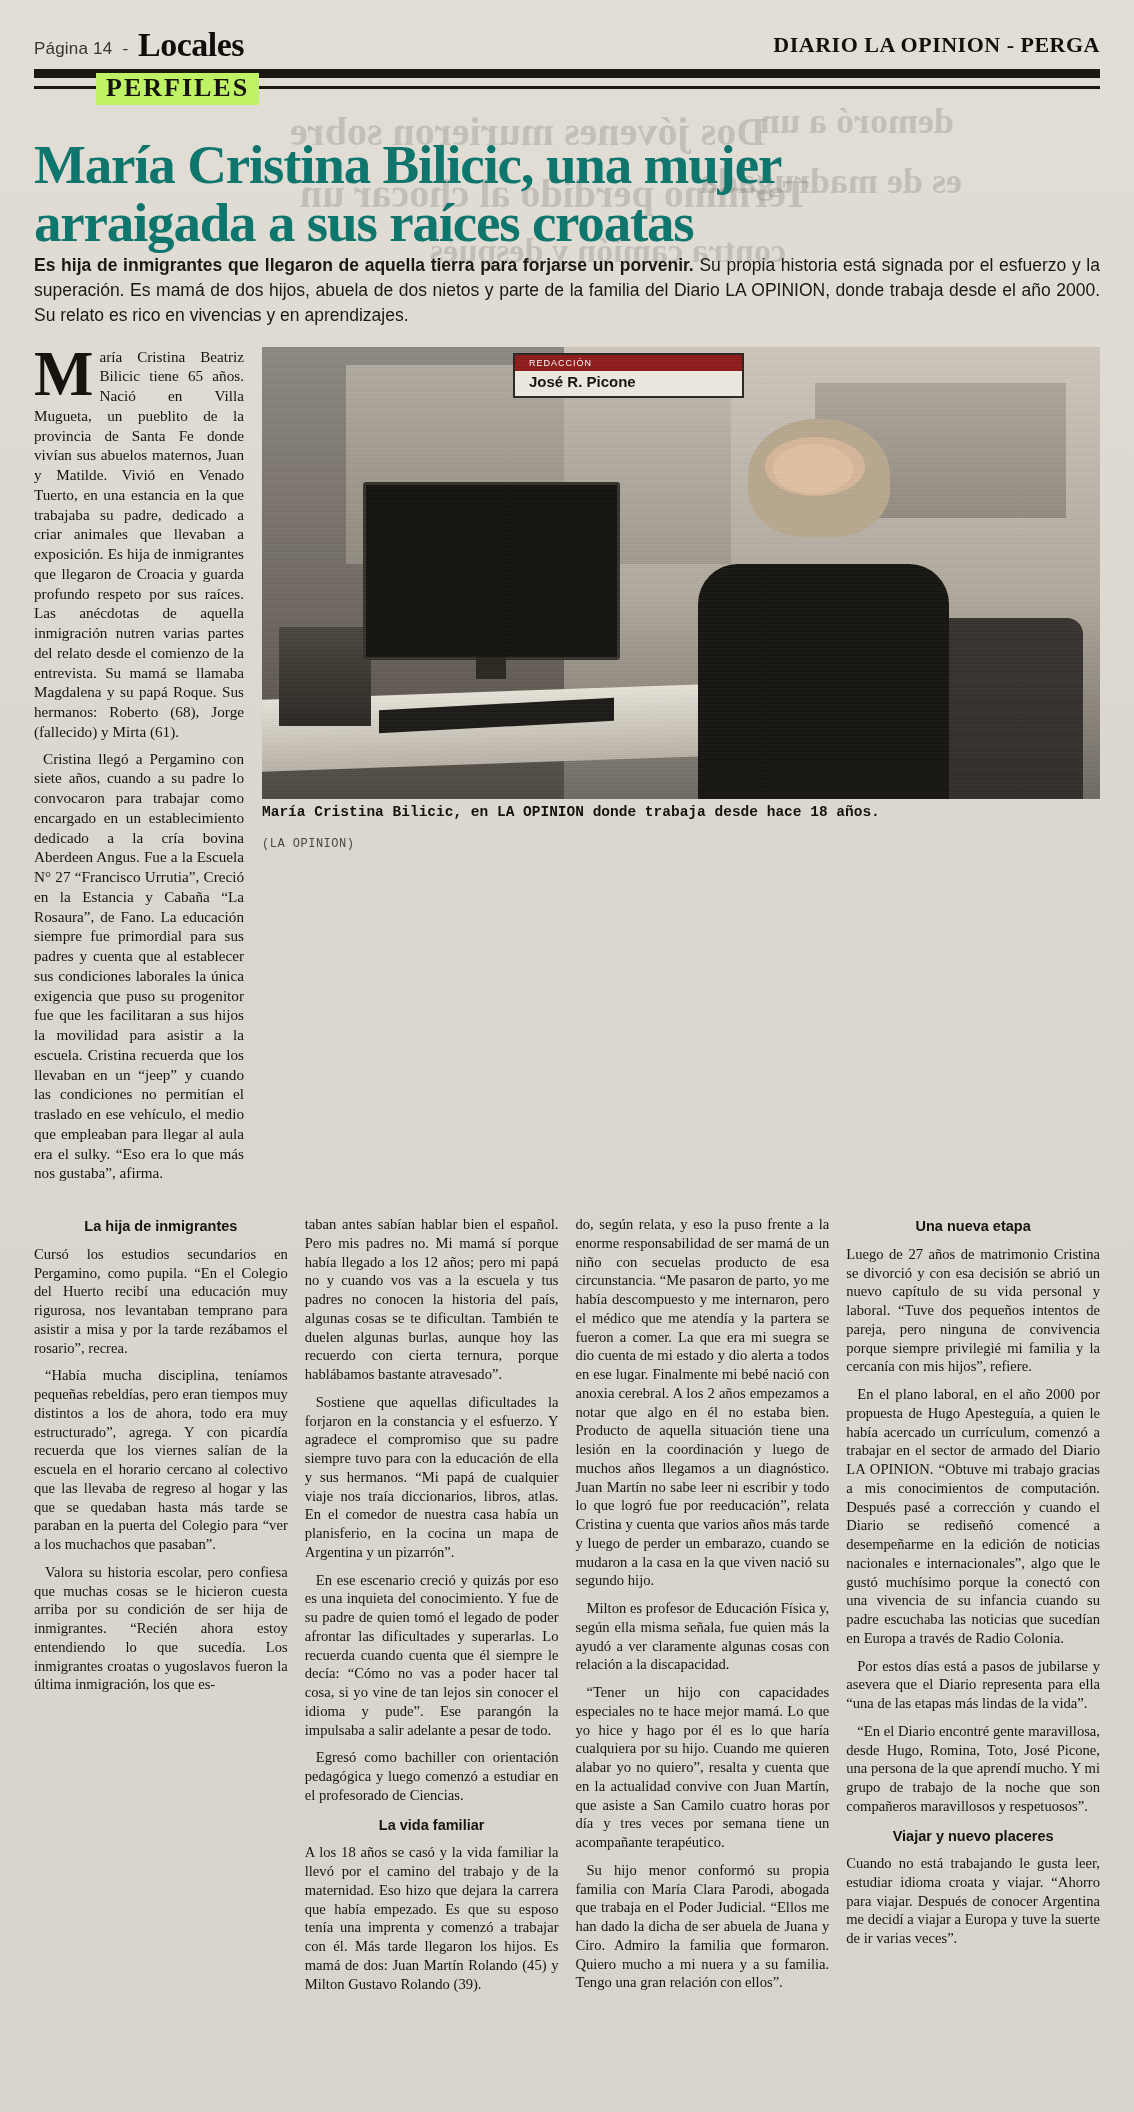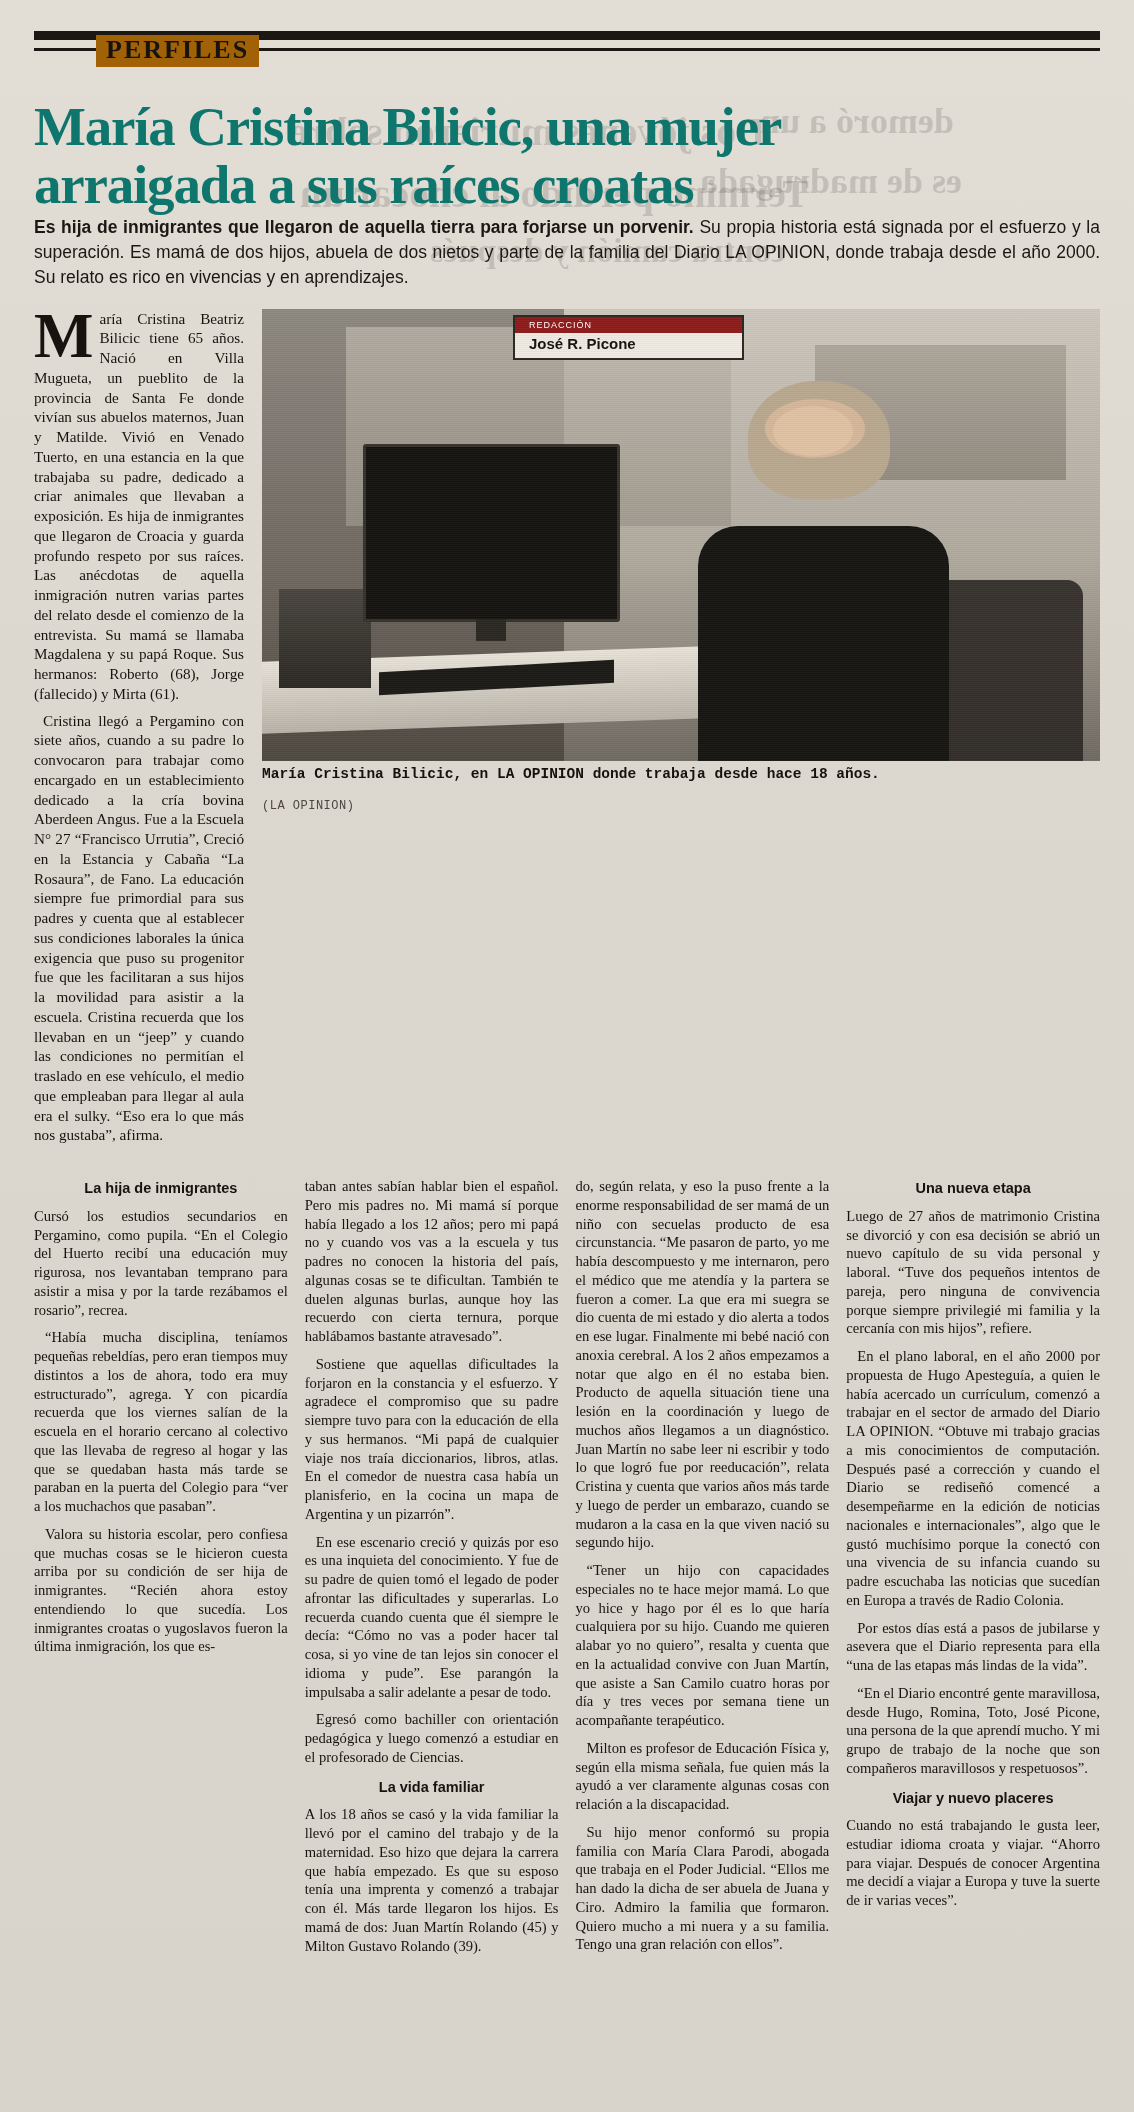--- a/index.html
+++ b/index.html
@@ -45,21 +45,21 @@
     font-weight:bold;font-size:22px;letter-spacing:.5px;
     color:#12100c;padding-bottom:4px;white-space:nowrap;
   }
   .rule-thick{height:7px;background:#1b1814;margin-top:3px;}
   .rule-thin{height:2px;background:#1b1814;margin-top:0px;}
 
   
   .tagrow{position:relative;height:34px;margin-top:0;}
   .tag{
     position:absolute;left:62px;top:-3px;
-    background:#a16207;
+    background:#bef264;
     font-family:"Liberation Serif",serif;
     font-weight:bold;font-size:26px;letter-spacing:2px;
     padding:0 10px 2px 10px;color:#17140f;
   }
   .rule-under-tag{height:3px;background:#1b1814;margin-top:8px;}
 
   
   .headline{
     font-family:"Liberation Serif",serif;
     font-weight:bold;
@@ -195,20 +195,26 @@
 <div class="page">
 
   <div class="ghost g1">Dos jóvenes murieron sobre</div>
   <div class="ghost g2">Termino perdido al chocar un</div>
   <div class="ghost g3">demoró a un</div>
   <div class="ghost g4">es de madrugada</div>
   <div class="ghost g5">contra camión y después</div>
 
   <div class="inner">
 
+    <div class="masthead">
+      <span class="pagenum">Página 14</span>
+      <span class="dash">-</span>
+      <span class="section-name">Locales</span>
+      <span class="paper-name">DIARIO LA OPINION - PERGA</span>
+    </div>
     <div class="rule-thick"></div>
 
     <div class="tagrow">
       <div class="rule-thin"></div>
       <div class="tag">PERFILES</div>
       <div class="rule-under-tag"></div>
     </div>
 
     <h1 class="headline">
       <span class="l1">María Cristina Bilicic, una mujer</span>
@@ -267,22 +273,22 @@
       <div class="col">
           <p class="noind">taban antes sabían hablar bien el español. Pero mis padres no. Mi mamá sí porque había llegado a los 12 años; pero mi papá no y cuando vos vas a la escuela y tus padres no conocen la historia del país, algunas cosas se te dificultan. También te duelen algunas burlas, aunque hoy las recuerdo con cierta ternura, porque hablábamos bastante atravesado”.</p>
           <p>Sostiene que aquellas dificultades la forjaron en la constancia y el esfuerzo. Y agradece el compromiso que su padre siempre tuvo para con la educación de ella y sus hermanos. “Mi papá de cualquier viaje nos traía diccionarios, libros, atlas. En el comedor de nuestra casa había un planisferio, en la cocina un mapa de Argentina y un pizarrón”.</p>
           <p>En ese escenario creció y quizás por eso es una inquieta del conocimiento. Y fue de su padre de quien tomó el legado de poder afrontar las dificultades y superarlas. Lo recuerda cuando cuenta que él siempre le decía: “Cómo no vas a poder hacer tal cosa, si yo vine de tan lejos sin conocer el idioma y pude”. Ese parangón la impulsaba a salir adelante a pesar de todo.</p>
           <p>Egresó como bachiller con orientación pedagógica y luego comenzó a estudiar en el profesorado de Ciencias.</p>
           <div class="subhead">La vida familiar</div>
           <p class="noind">A los 18 años se casó y la vida familiar la llevó por el camino del trabajo y de la maternidad. Eso hizo que dejara la carrera que había empezado. Es que su esposo tenía una imprenta y comenzó a trabajar con él. Más tarde llegaron los hijos. Es mamá de dos: Juan Martín Rolando (45) y Milton Gustavo Rolando (39).</p>
         </div>
       <div class="col">
           <p class="noind">do, según relata, y eso la puso frente a la enorme responsabilidad de ser mamá de un niño con secuelas producto de esa circunstancia. “Me pasaron de parto, yo me había descompuesto y me internaron, pero el médico que me atendía y la partera se fueron a comer. La que era mi suegra se dio cuenta de mi estado y dio alerta a todos en ese lugar. Finalmente mi bebé nació con anoxia cerebral. A los 2 años empezamos a notar que algo en él no estaba bien. Producto de aquella situación tiene una lesión en la coordinación y luego de muchos años llegamos a un diagnóstico. Juan Martín no sabe leer ni escribir y todo lo que logró fue por reeducación”, relata Cristina y cuenta que varios años más tarde y luego de perder un embarazo, cuando se mudaron a la casa en la que viven nació su segundo hijo.</p>
+          <p>Milton es profesor de Educación Física y, según ella misma señala, fue quien más la ayudó a ver claramente algunas cosas con relación a la discapacidad.</p>
           <p>“Tener un hijo con capacidades especiales no te hace mejor mamá. Lo que yo hice y hago por él es lo que haría cualquiera por su hijo. Cuando me quieren alabar yo no quiero”, resalta y cuenta que en la actualidad convive con Juan Martín, que asiste a San Camilo cuatro horas por día y tres veces por semana tiene un acompañante terapéutico.</p>
-          <p>Milton es profesor de Educación Física y, según ella misma señala, fue quien más la ayudó a ver claramente algunas cosas con relación a la discapacidad.</p>
           <p>Su hijo menor conformó su propia familia con María Clara Parodi, abogada que trabaja en el Poder Judicial. “Ellos me han dado la dicha de ser abuela de Juana y Ciro. Admiro la familia que formaron. Quiero mucho a mi nuera y a su familia. Tengo una gran relación con ellos”.</p>
         </div>
       <div class="col">
           <div class="subhead">Una nueva etapa</div>
           <p class="noind">Luego de 27 años de matrimonio Cristina se divorció y con esa decisión se abrió un nuevo capítulo de su vida personal y laboral. “Tuve dos pequeños intentos de pareja, pero ninguna de convivencia porque siempre privilegié mi familia y la cercanía con mis hijos”, refiere.</p>
           <p>En el plano laboral, en el año 2000 por propuesta de Hugo Apesteguía, a quien le había acercado un currículum, comenzó a trabajar en el sector de armado del Diario LA OPINION. “Obtuve mi trabajo gracias a mis conocimientos de computación. Después pasé a corrección y cuando el Diario se rediseñó comencé a desempeñarme en la edición de noticias nacionales e internacionales”, algo que le gustó muchísimo porque la conectó con una vivencia de su infancia cuando su padre escuchaba las noticias que sucedían en Europa a través de Radio Colonia.</p>
           <p>Por estos días está a pasos de jubilarse y asevera que el Diario representa para ella “una de las etapas más lindas de la vida”.</p>
           <p>“En el Diario encontré gente maravillosa, desde Hugo, Romina, Toto, José Picone, una persona de la que aprendí mucho. Y mi grupo de trabajo de la noche que son compañeros maravillosos y respetuosos”.</p>
           <div class="subhead">Viajar y nuevo placeres</div>
           <p class="noind">Cuando no está trabajando le gusta leer, estudiar idioma croata y viajar. “Ahorro para viajar. Después de conocer Argentina me decidí a viajar a Europa y tuve la suerte de ir varias veces”.</p>

